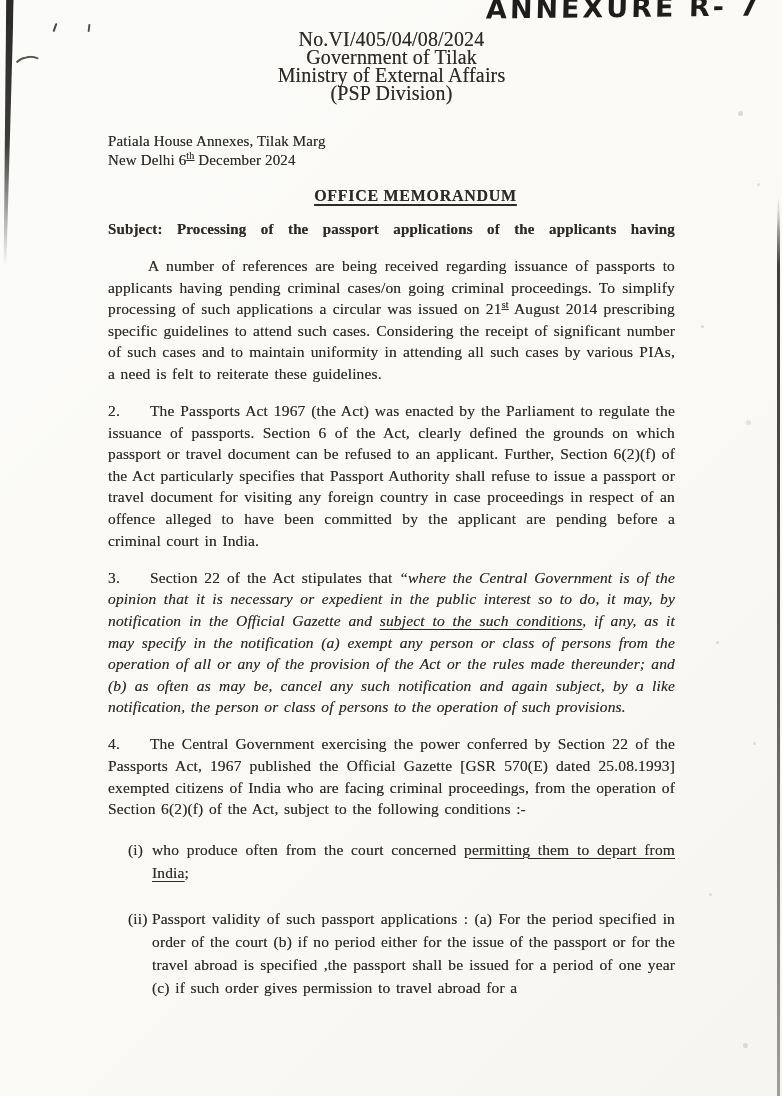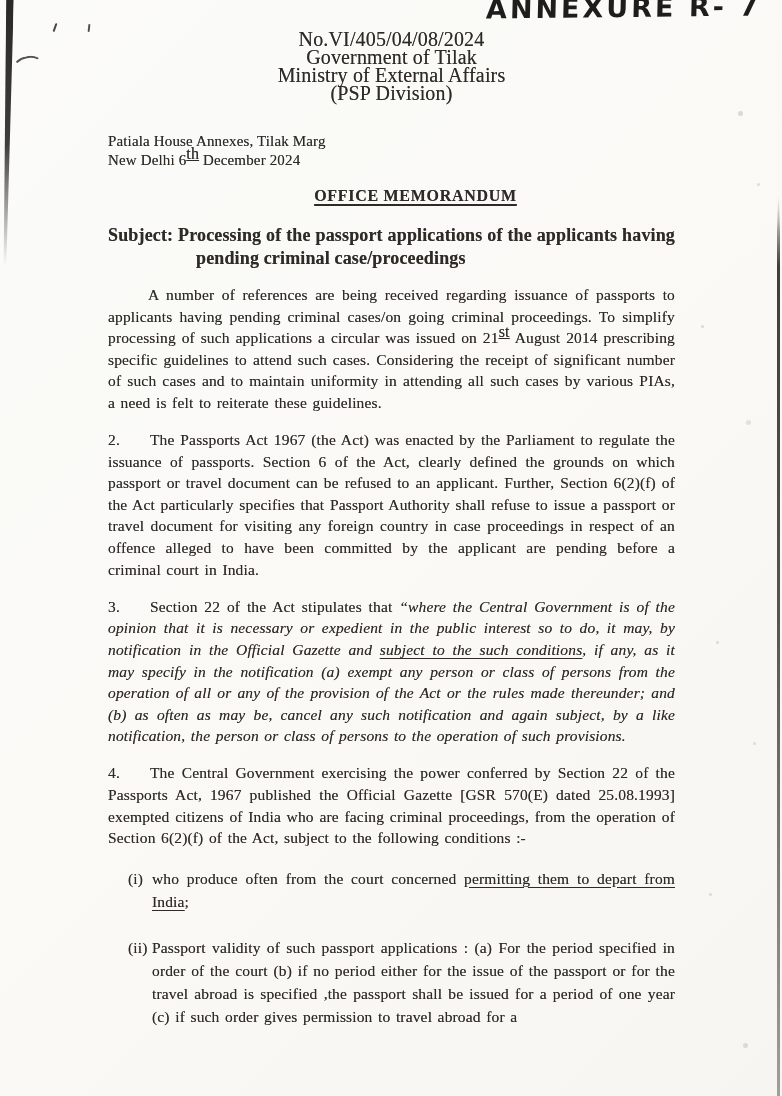--- a/index.html
+++ b/index.html
@@ -13,33 +13,33 @@
     font-family: "Liberation Serif", serif;
     color: #2e2b27;
     text-shadow: 0 0 0.5px rgba(46,43,39,0.6);
     letter-spacing: 0.15px;
   }
   .content { padding: 30px 107px 0 108px; }
 
   
   .hdr-center { text-align: center; font-size: 20px; line-height: 18px; }
   .hdr-right  { margin-top: 30px; font-size: 15px; line-height: 18.5px; }
-  sup.sp { font-size: 16px; vertical-align: super; line-height: 0; text-decoration: underline; }
+  sup.sp { font-size: 10px; vertical-align: super; line-height: 0; text-decoration: underline; }
 
   .om-title { text-align: center; margin-top: 18px; font-size: 16px; font-weight: bold; }
   .om-title .u {
     letter-spacing: 0.7px;
     text-decoration: underline;
     text-decoration-thickness: 1.6px;
     text-underline-offset: 3px;
     margin-left: 48px;
   }
 
   
-  .subject { margin-top: 19px; font-weight: bold; font-size: 18px; line-height: 23px; }
+  .subject { margin-top: 13px; font-weight: bold; font-size: 15px; line-height: 23px; }
   .subject-line1 { text-align: justify; text-align-last: justify; }
   .subject-line2 { padding-left: 88px; }
 
   
   .para {
     text-align: justify;
     font-size: 15.5px;
     line-height: 21.6px;
     word-spacing: 1.5px;
   }
@@ -154,21 +154,20 @@
       <div>Patiala House Annexes, Tilak Marg</div>
       <div><span>New Delhi 6</span><sup class="sp">th</sup><span> December 2024</span></div>
     </div>
 
     <div class="om-title">
       <span class="u">OFFICE MEMORANDUM</span>
     </div>
 
     <div class="subject">
       <div class="subject-line1"><span>Subject:</span> <span>Processing of the passport applications of the applicants having</span></div>
-      <div class="subject-line2">pending criminal case/proceedings</div>
     </div>
 
     <p class="para p1"><span>A number of references are being received regarding issuance of passports to applicants having pending criminal cases/on going criminal proceedings. To simplify processing of such applications a circular was issued on 21</span><sup class="sp">st</sup><span> August 2014 prescribing specific guidelines to attend such cases. Considering the receipt of significant number of such cases and to maintain uniformity in attending all such cases by various PIAs, a need is felt to reiterate these guidelines.</span></p>
 
     <p class="para p2"><span class="num">2.</span><span>The Passports Act 1967 (the Act) was enacted by the Parliament to regulate the issuance of passports. Section 6 of the Act, clearly defined the grounds on which passport or travel document can be refused to an applicant. Further, Section 6(2)(f) of the Act particularly specifies that Passport Authority shall refuse to issue a passport or travel document for visiting any foreign country in case proceedings in respect of an offence alleged to have been committed by the applicant are pending before a criminal court in India.</span></p>
 
     <p class="para p3"><span class="num">3.</span><span>Section 22 of the Act stipulates that </span><span class="it">“where the Central Government is of the opinion that it is necessary or expedient in the public interest so to do, it may, by notification in the Official Gazette and </span><span class="it ul">subject to the such conditions</span><span class="it">, if any, as it may specify in the notification (a) exempt any person or class of persons from the operation of all or any of the provision of the Act or the rules made thereunder; and (b) as often as may be, cancel any such notification and again subject, by a like notification, the person or class of persons to the operation of such provisions.</span></p>
 
     <p class="para p4"><span class="num">4.</span><span>The Central Government exercising the power conferred by Section 22 of the Passports Act, 1967  published the Official Gazette [GSR 570(E) dated 25.08.1993] exempted citizens of India who are facing criminal proceedings, from the operation of Section 6(2)(f) of the Act, subject to the following conditions :-</span></p>
 

